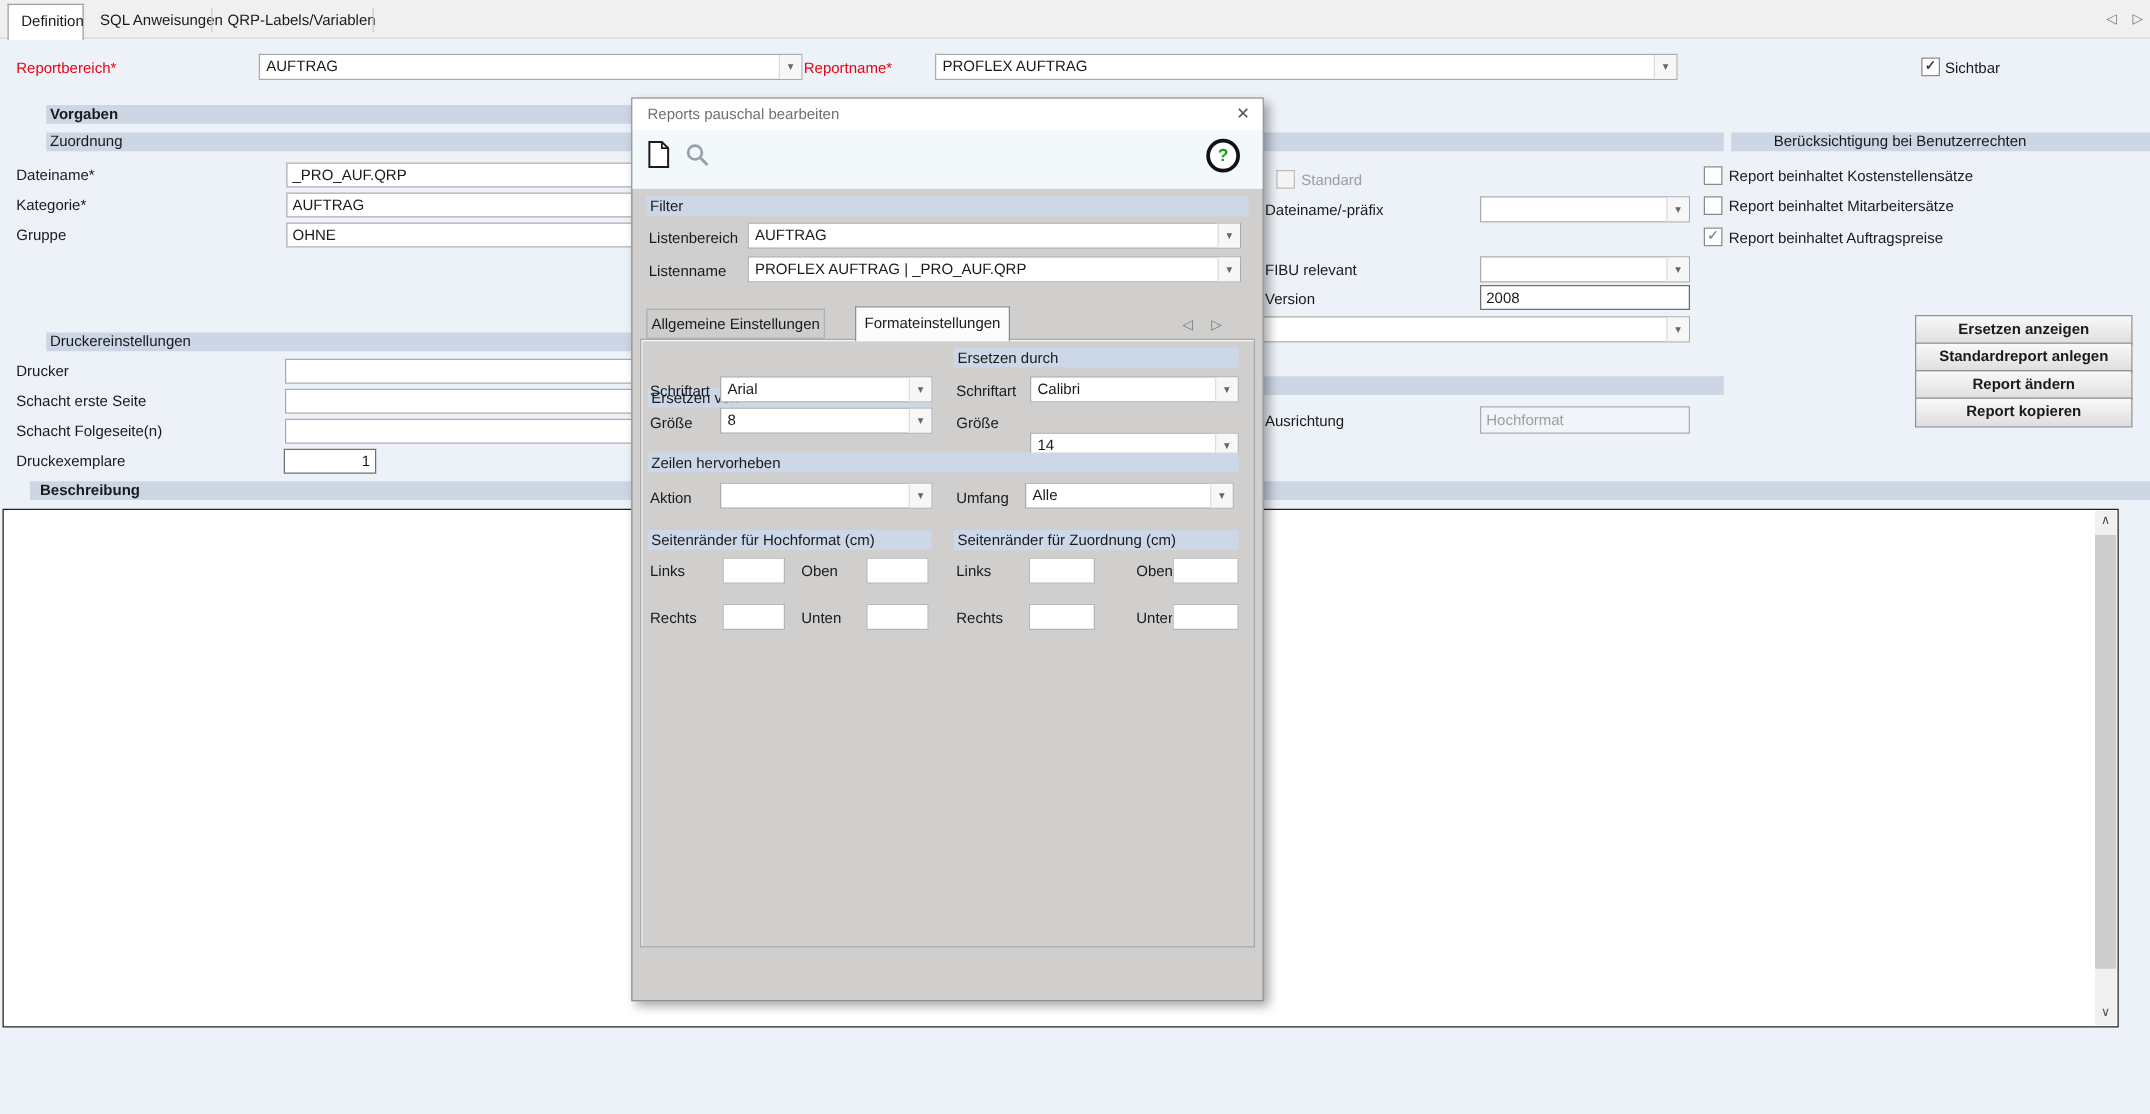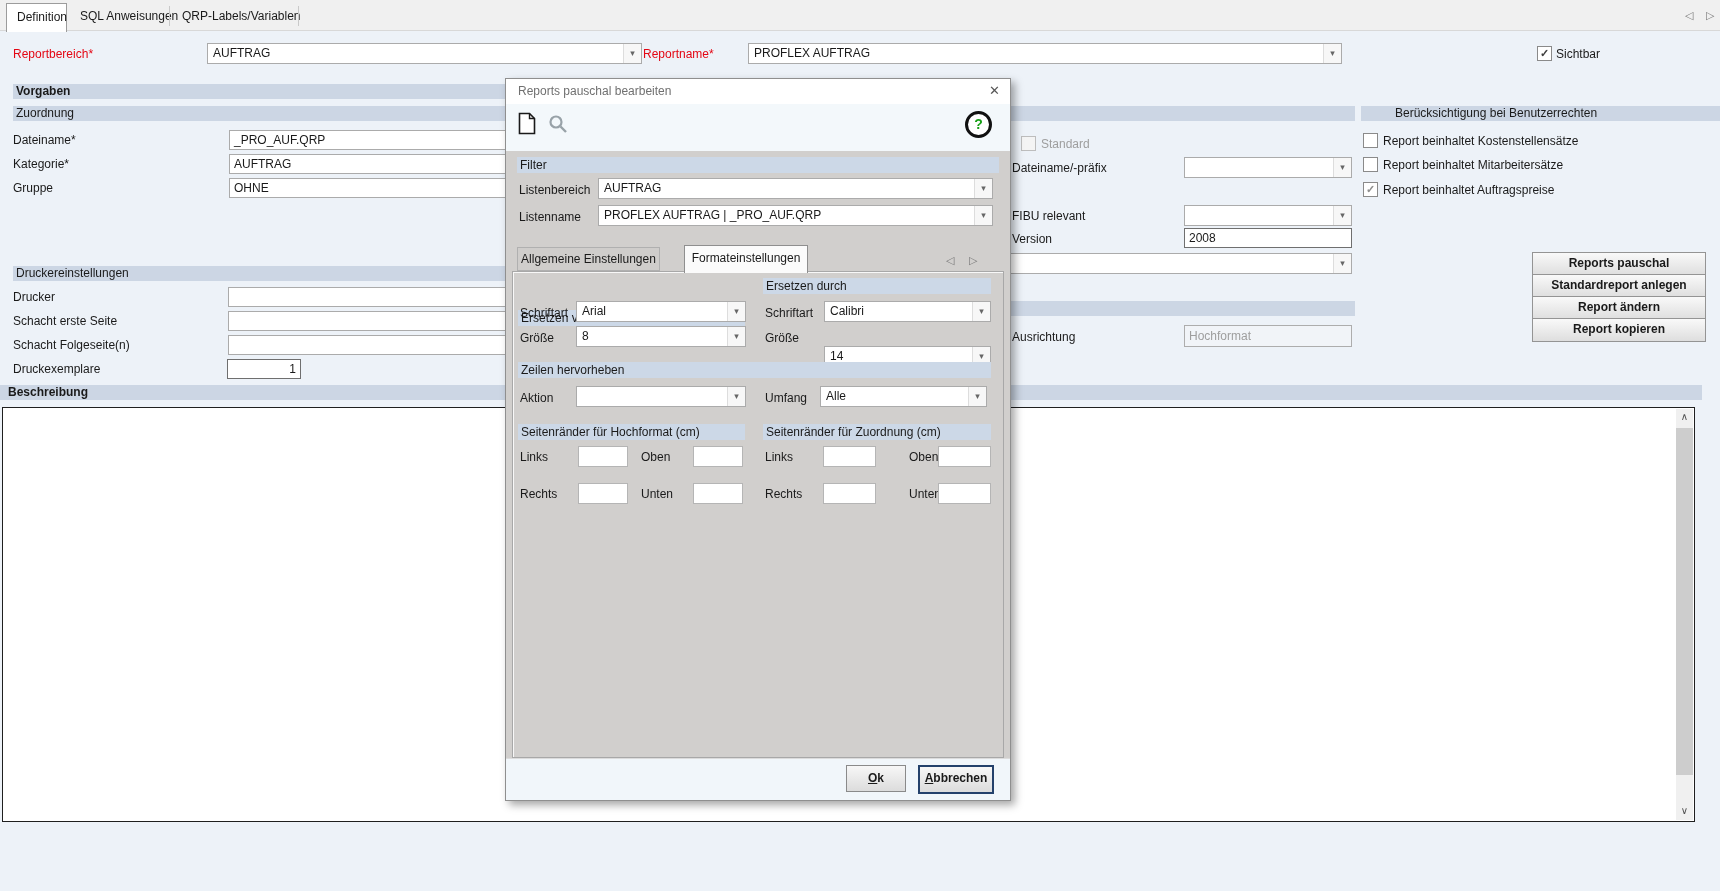--- a/index.html
+++ b/index.html
@@ -9,21 +9,21 @@
   .red{color:#e40613;}
   .grayt{color:#9e9e9e;}
   .b{font-weight:bold;}
   
   .tabstrip{position:absolute;left:0;top:0;width:1720px;height:30px;background:#f0f0f0;border-bottom:1px solid #d8d8d8;}
   .mtab{position:absolute;top:3px;height:27px;line-height:26px;text-align:center;white-space:nowrap;padding:0 10px;cursor:default;}
   .mtab.active{background:#ffffff;border:1px solid #9c9c9c;border-bottom:none;height:28px;z-index:2;}
   .tabsep{position:absolute;top:6px;width:1px;height:20px;background:#c9c9c9;}
   .navarr{position:absolute;color:#777;font-size:11px;line-height:14px;}
   
-  .band{position:absolute;background:#ccd6e4;height:15px;line-height:15px;padding-left:3px;white-space:nowrap;overflow:hidden;}
+  .band{position:absolute;background:#ccd6e4;height:15px;line-height:15px;padding-left:3px;white-space:nowrap;overflow:hidden;margin-left:24px;}
   
   .input{position:absolute;background:#fff;border:1px solid #ababab;height:18px;line-height:18px;padding:0 4px;white-space:nowrap;overflow:hidden;}
   .input.dark{border-color:#6f6f6f;}
   .input.num{text-align:right;}
   .input.disabled{background:#f1f4f8;border-color:#adadad;color:#9e9e9e;}
   .combo{position:absolute;background:#fff;border:1px solid #ababab;height:19px;}
   .combo .v{position:absolute;left:5px;top:0;line-height:19px;white-space:nowrap;}
   .combo .a{position:absolute;right:0;top:0;bottom:0;width:17px;background:#f7f7f7;border-left:1px solid #dddddd;color:#666;text-align:center;line-height:18px;font-size:9px;}
   
   .cb{position:absolute;width:13px;height:13px;background:#fff;border:1px solid #8a8a8a;text-align:center;}
@@ -146,21 +146,21 @@
 
 <div class="cb" style="left:1363px;top:133px;"></div>
 <div class="lbl" style="left:1383px;top:134px;">Report beinhaltet Kostenstellensätze</div>
 <div class="cb" style="left:1363px;top:157px;"></div>
 <div class="lbl" style="left:1383px;top:158px;">Report beinhaltet Mitarbeitersätze</div>
 <div class="cb graycheck" style="left:1363px;top:182px;">
     <i>✓</i>
   </div>
 <div class="lbl" style="left:1383px;top:183px;">Report beinhaltet Auftragspreise</div>
 
-<div class="btn" style="left:1532px;top:252px;width:172px;height:22px;">Reports pauschal</div>
+<div class="btn" style="left:1532px;top:252px;width:172px;height:22px;">Ersetzen anzeigen</div>
 <div class="btn" style="left:1532px;top:274px;width:172px;height:22px;">Standardreport anlegen</div>
 <div class="btn" style="left:1532px;top:296px;width:172px;height:22px;">Report ändern</div>
 <div class="btn" style="left:1532px;top:318px;width:172px;height:22px;">Report kopieren</div>
 
 <div class="dialog">
   <div class="dlg-title">
     <span class="t">Reports pauschal bearbeiten</span>
     <span class="x">✕</span>
   </div>
   <div class="dlg-toolbar">
@@ -248,17 +248,13 @@
 
   <div class="lbl" style="left:14px;top:408px;">Rechts</div>
   <div class="minp" style="left:72px;top:404px;width:48px;"></div>
   <div class="lbl" style="left:135px;top:408px;">Unten</div>
   <div class="minp" style="left:187px;top:404px;width:48px;"></div>
   <div class="lbl" style="left:259px;top:408px;">Rechts</div>
   <div class="minp" style="left:317px;top:404px;width:51px;"></div>
   <div class="lbl" style="left:403px;top:408px;">Unten</div>
   <div class="minp" style="left:432px;top:404px;width:51px;"></div>
 
-  <div class="dlg-footer">
-    <div class="dlg-btn" style="left:340px;top:6px;width:58px;"><u>O</u>k</div>
-    <div class="dlg-btn default" style="left:412px;top:6px;width:72px;"><u>A</u>bbrechen</div>
-  </div>
 </div>
 
 </body></html>

